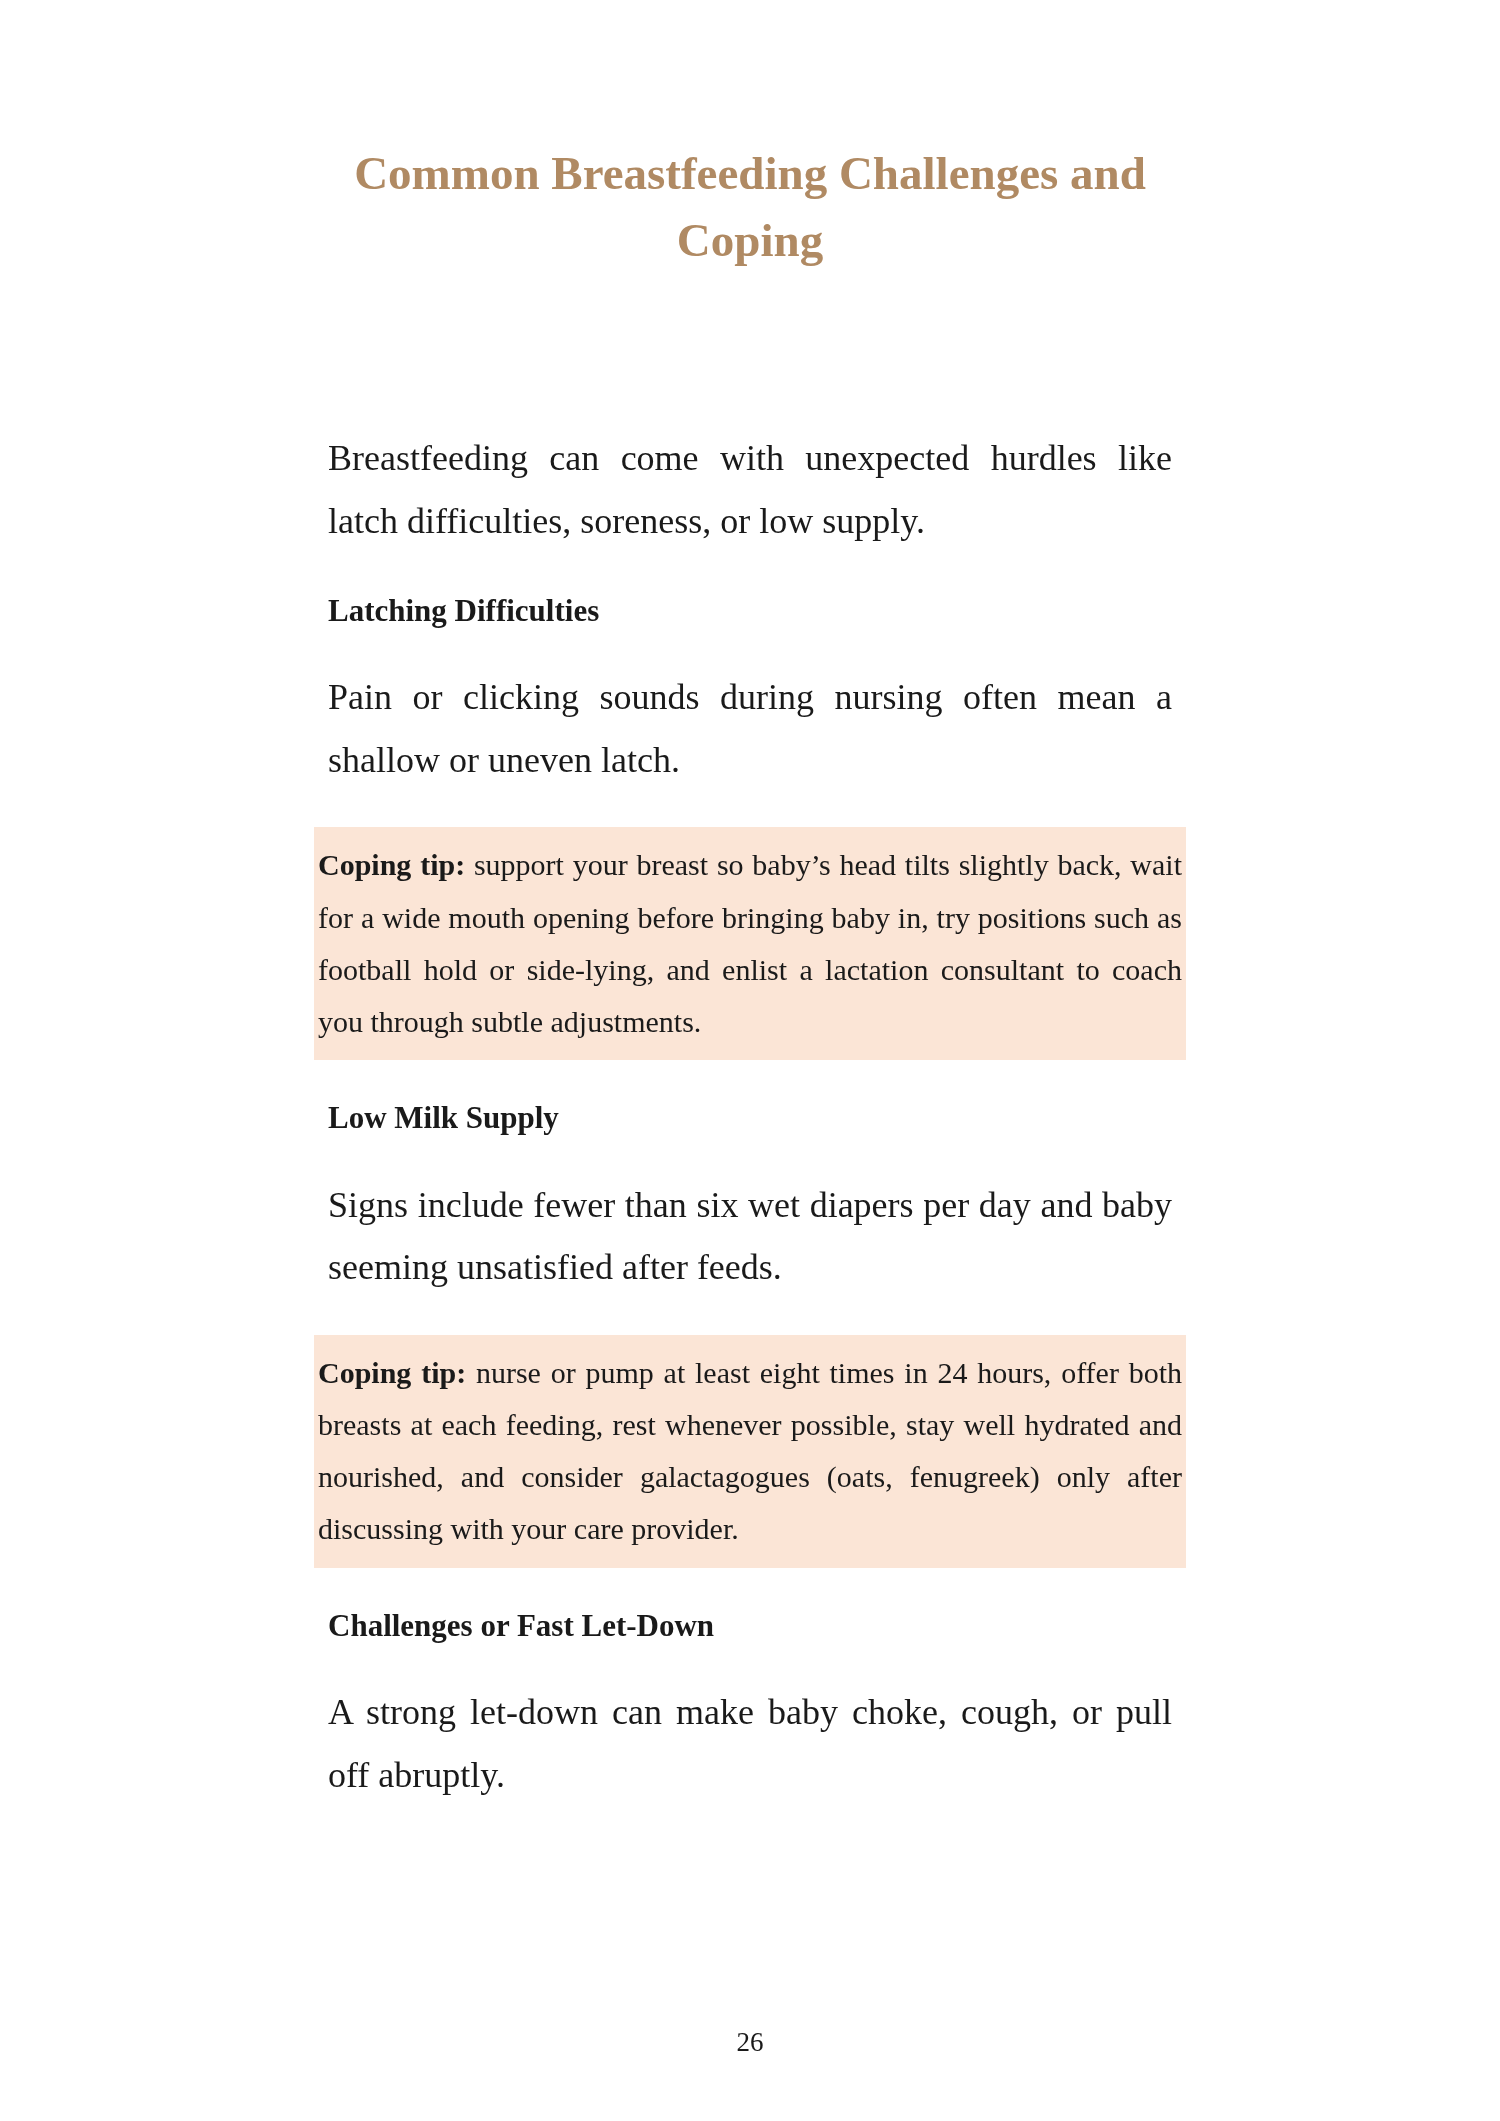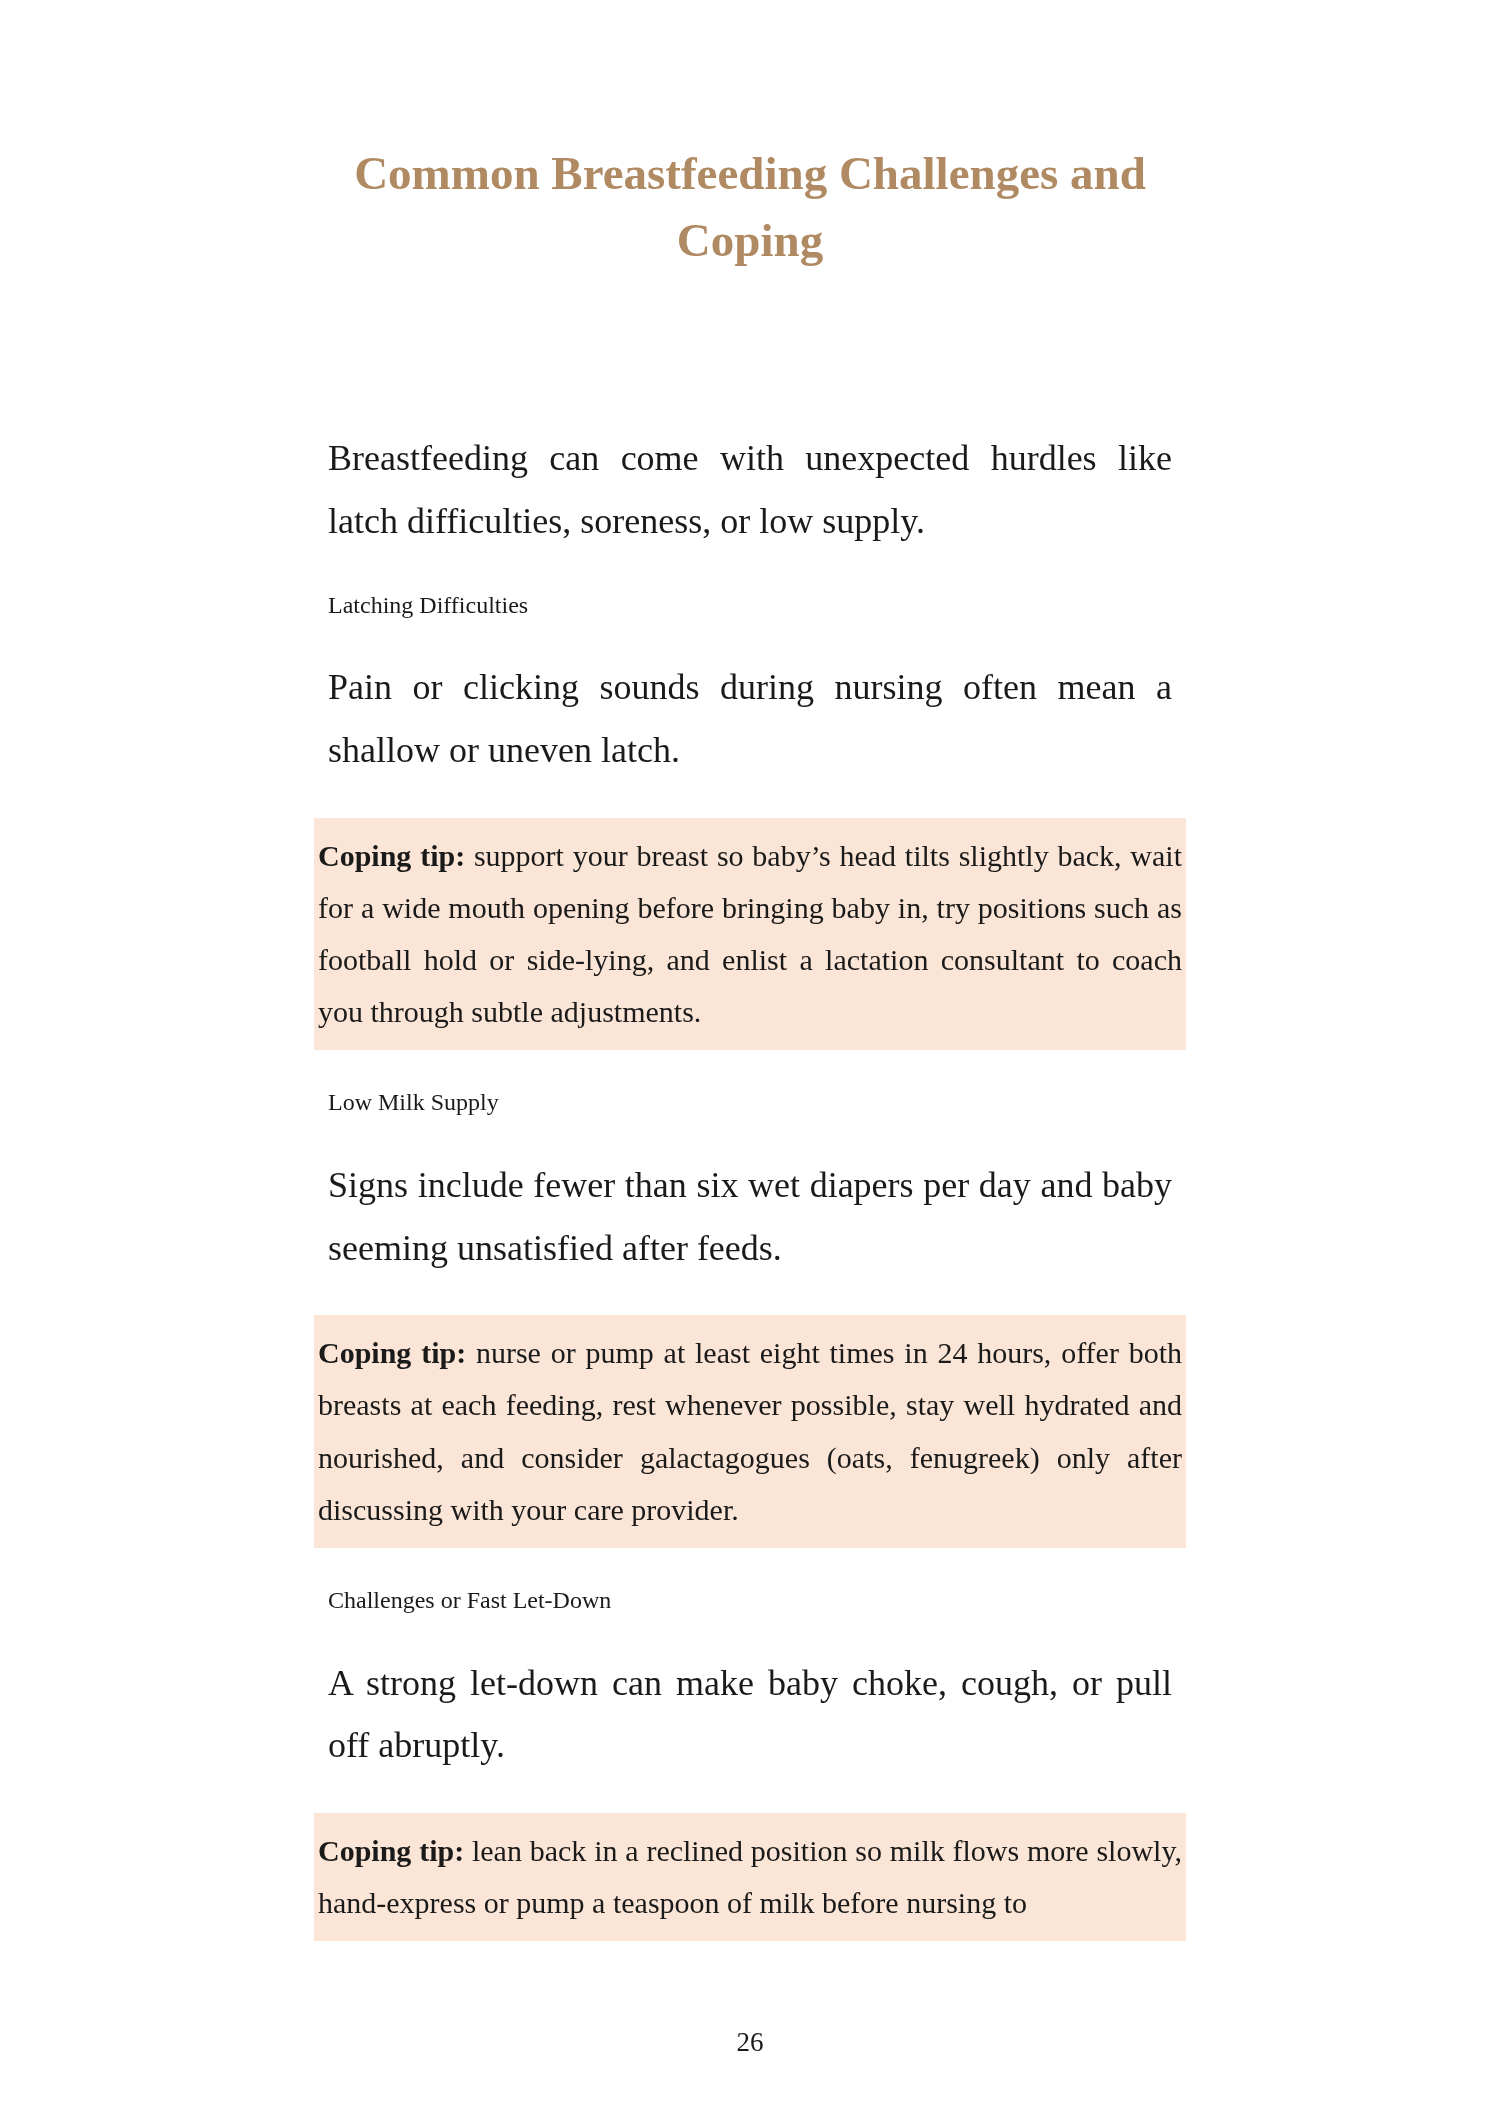--- a/index.html
+++ b/index.html
@@ -33,22 +33,22 @@
     max-width: 980px;
     margin: 18px auto 154px auto;
   }
   .body-text {
     font-size: 36px;
     line-height: 1.74;
     text-align: justify;
     margin: 0 0 36px 0;
   }
   .section-heading {
-    font-size: 24px;
-    font-weight: normal;
+    font-size: 31px;
+    font-weight: bold;
     line-height: 1.4;
     margin: 10px 0 34px 0;
   }
   .tip-box {
     font-size: 30px;
     line-height: 1.74;
     text-align: justify;
     background: var(--highlight);
     padding: 12px 4px;
     margin: 0 -14px 36px -14px;
@@ -83,18 +83,17 @@
 
   <section>
     <h2 class="section-heading">Low Milk Supply</h2>
     <p class="body-text">Signs include fewer than six wet diapers per day and baby seeming unsatisfied after feeds.</p>
     <p class="tip-box"><strong class="tip-label">Coping tip:</strong> <span>nurse or pump at least eight times in 24 hours, offer both breasts at each feeding, rest whenever possible, stay well hydrated and nourished, and consider galactagogues (oats, fenugreek) only after discussing with your care provider.</span></p>
   </section>
 
   <section>
     <h2 class="section-heading">Challenges or Fast Let-Down</h2>
     <p class="body-text">A strong let-down can make baby choke, cough, or pull off abruptly.</p>
-    <p class="tip-box"><strong class="tip-label">Coping tip:</strong> <span>lean back in a reclined position so milk flows more slowly, hand-express or pump a teaspoon of milk before nursing to</span></p>
   </section>
 
   <div class="page-number">26</div>
 
 </div>
 
 </body></html>

